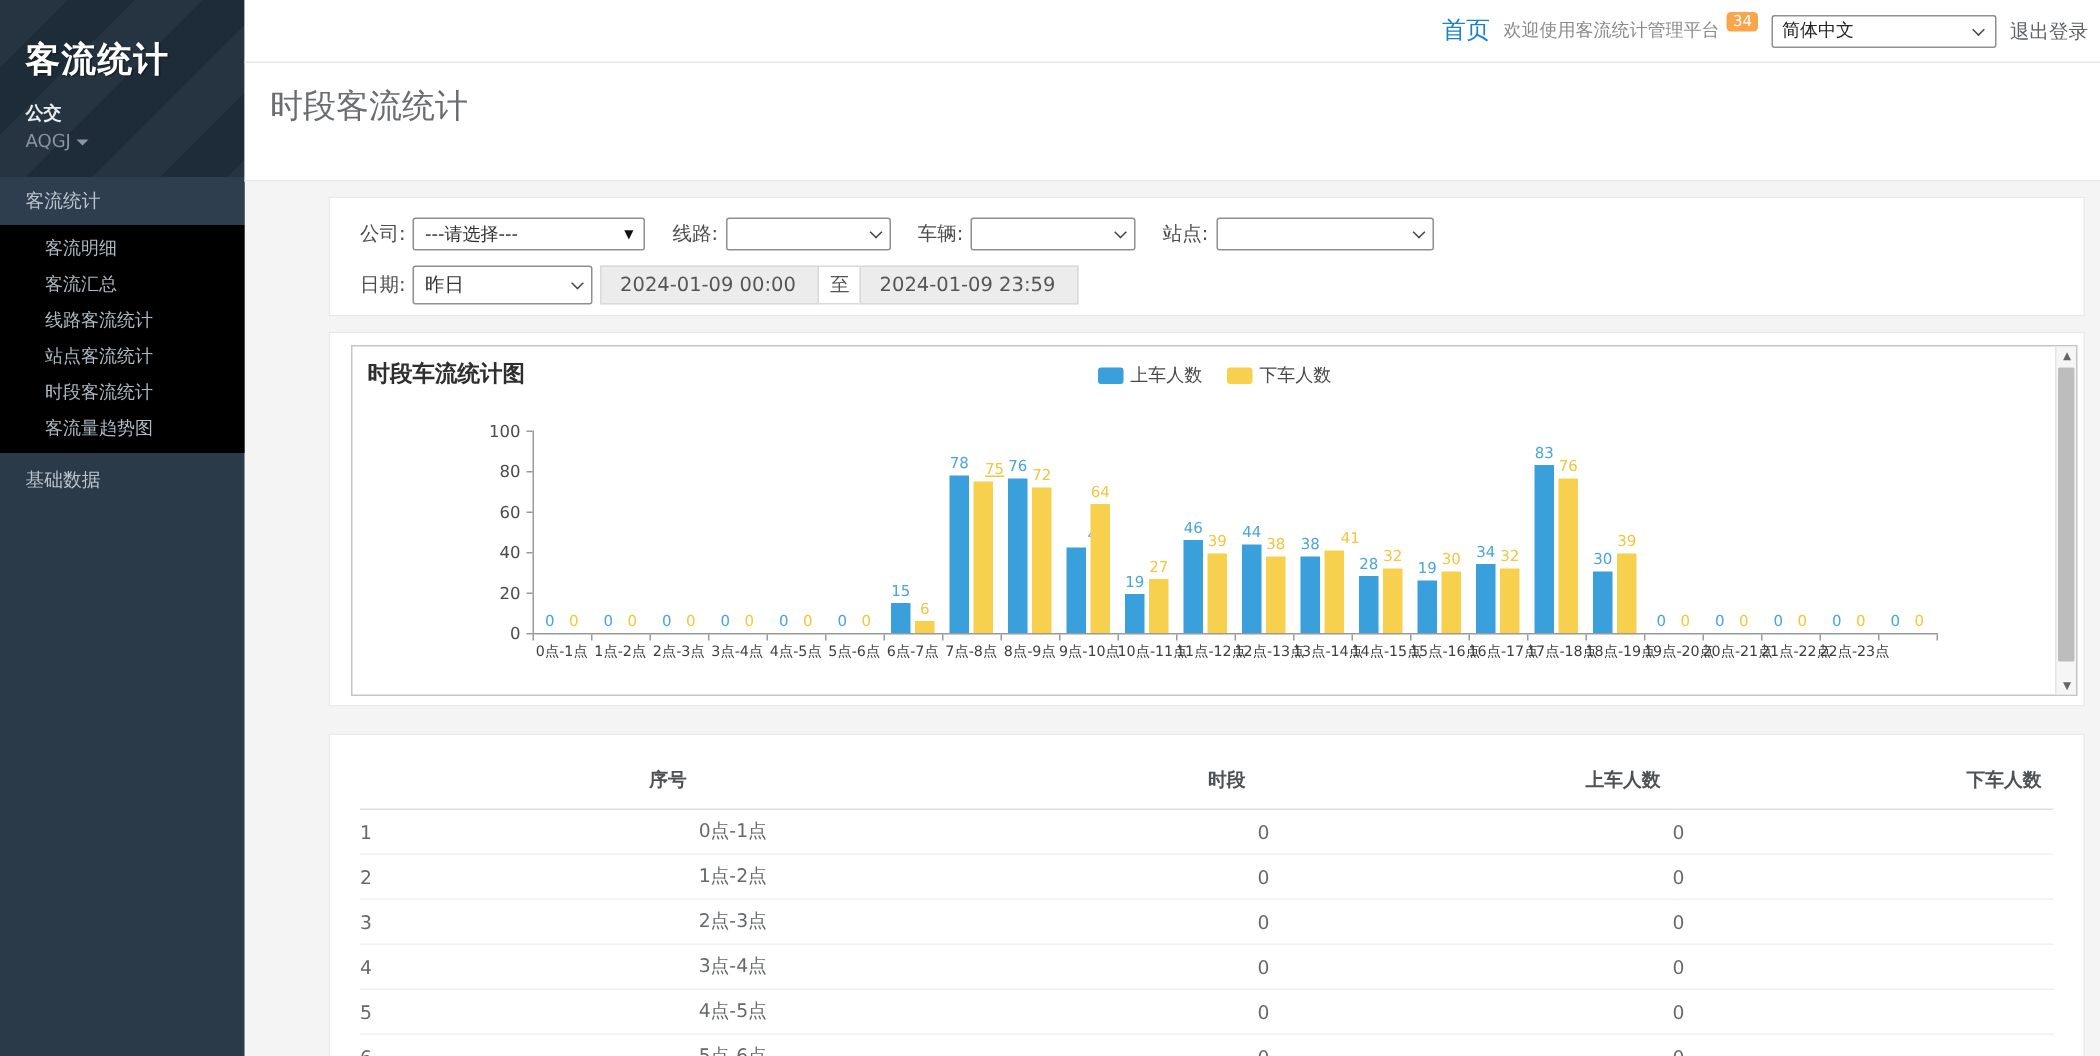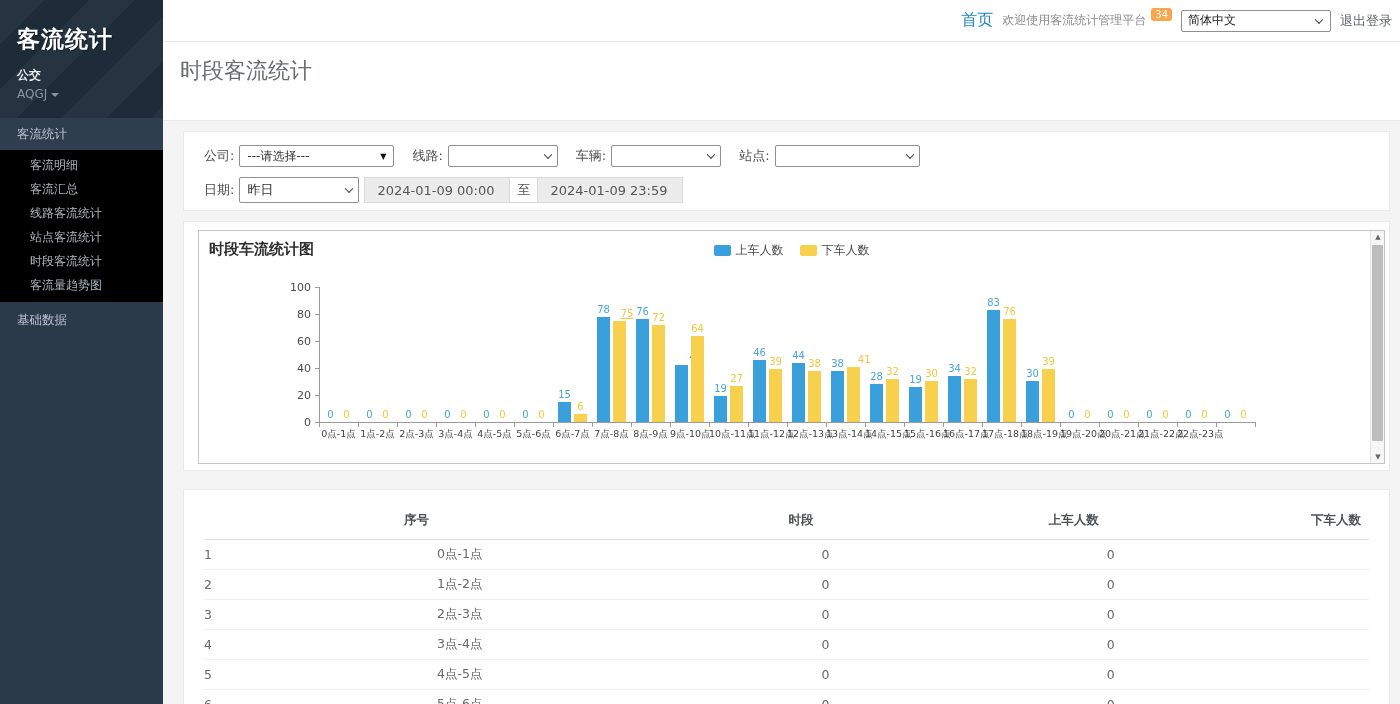--- a/index.html
+++ b/index.html
@@ -34,21 +34,21 @@
   .lang-sel .chev { right: 8px; }
   .logout { color: #5e6265; font-size: 13px; cursor: pointer; margin-right: 2px; }
 
   .page-heading { background: #fff; border-bottom: 1px solid #e8e8e8; height: 79px; padding: 14px 0 0 17px; }
   .page-title { font-size: 22px; font-weight: 400; color: #6a6d70; }
   .breadcrumb { margin-top: 8px; font-size: 12px; color: #777; }
   .breadcrumb .sep { color: #aaa; margin: 0 6px; }
   .breadcrumb .crumb { color: #6e6e6e; cursor: pointer; }
   .breadcrumb .crumb.current { font-weight: bold; color: #3c3e40; cursor: default; }
 
-  .content { flex: 1; padding: 10px 10px 0 20px; overflow: hidden; }
+  .content { flex: 1; padding: 10px 10px 0 20px; overflow: hidden; margin-left: 36px; }
   .card { background: #fff; border: 1px solid #e7eaec; }
 
   
   .filter-card { height: 80px; padding: 11px 20px; position: relative; margin-bottom: 10px; }
   .frow { display: flex; align-items: center; height: 26px; margin-bottom: 8px; }
   .flabel { font-size: 13px; color: #4d4d4d; margin-right: 5px; }
   .sel { height: 22px; border: 1px solid #8f8f8f; border-radius: 2px; background: #fff; display: flex; align-items: center; font-size: 12px; color: #333; padding: 0 18px 0 7px; position: relative; cursor: pointer; }
   .chev { position: absolute; right: 6px; top: 50%; width: 6px; height: 6px; border-right: 1.5px solid #444; border-bottom: 1.5px solid #444; transform: translateY(-70%) rotate(45deg); }
   .sel-company { width: 155px; margin-right: 18px; }
   .sel-company .blk-arrow { position: absolute; right: 7px; top: 50%; transform: translateY(-50%); font-size: 8px; color: #111; }

